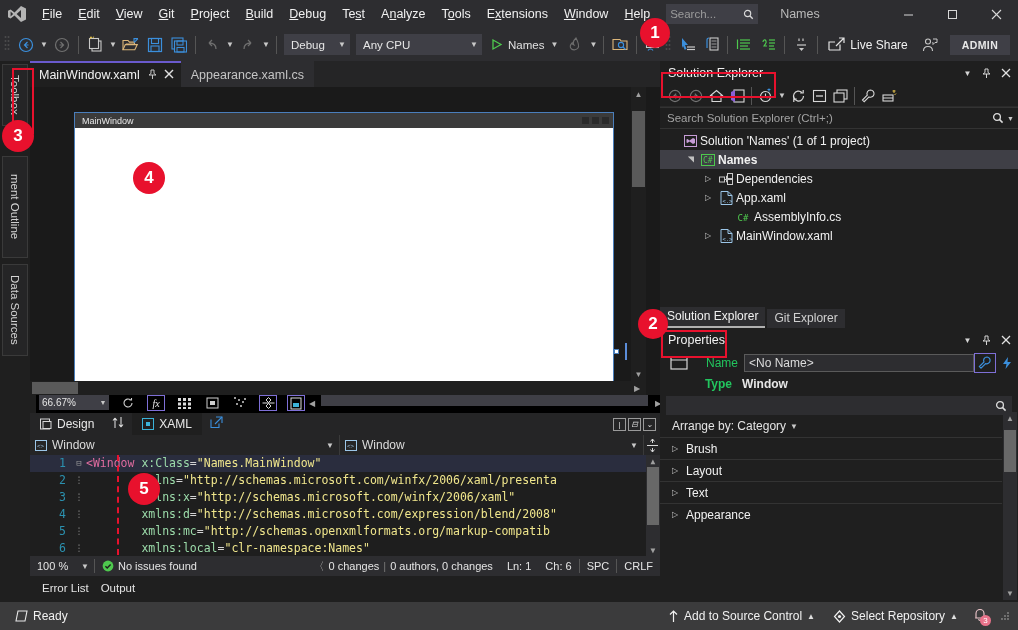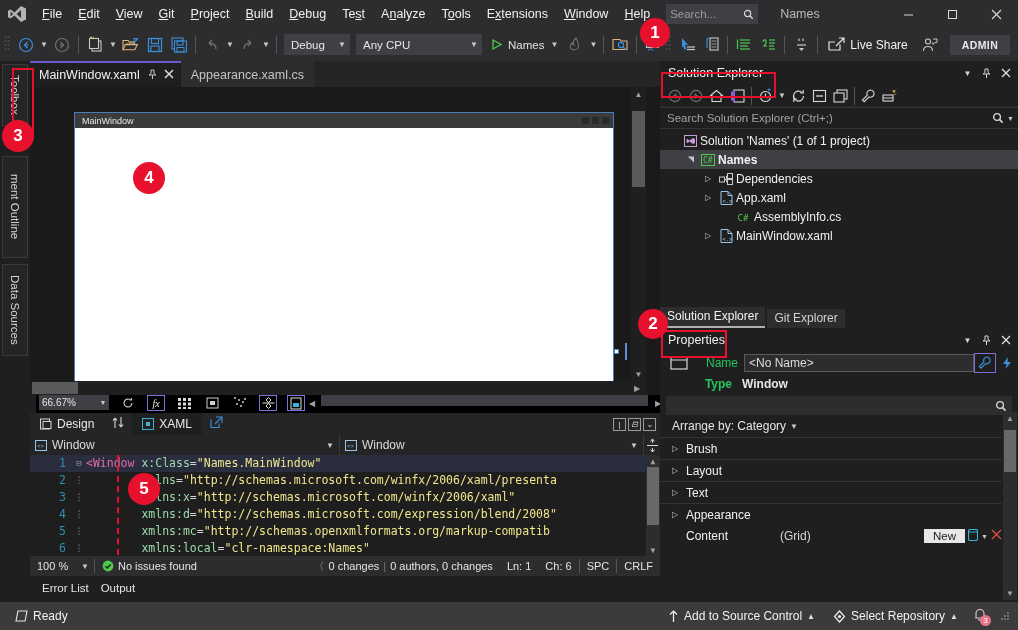--- a/index.html
+++ b/index.html
@@ -965,36 +965,20 @@
             <span>Layout</span>
           </div>
           <div class="pr-cat">
             <span class="cw">▷</span>
             <span>Text</span>
           </div>
           <div class="pr-cat">
             <span class="cw">▷</span>
             <span>Appearance</span>
           </div>
-          <div class="pr-row">
-            <span>Content</span>
-            <span class="pv">(Grid)</span>
-            <span class="pbtns">
-              <span class="new-btn">New</span>
-              <span><svg width="10" height="12" viewBox="0 0 10 12">
-                  <rect x="0.5" y="0.5" width="9" height="11" rx="1.5" fill="none" stroke="#3bb3d9" stroke-width="1.1"></rect>
-                  <line x1="0.5" y1="3" x2="9.5" y2="3" stroke="#3bb3d9" stroke-width="1"></line>
-                </svg></span>
-              <span style="font-size:7px;color:#c8c8c8">▼</span>
-              <span><svg width="11" height="11" viewBox="0 0 11 11">
-                  <line x1="1" y1="1" x2="10" y2="10" stroke="#d9534f" stroke-width="1.3"></line>
-                  <line x1="10" y1="1" x2="1" y2="10" stroke="#d9534f" stroke-width="1.3"></line>
-                </svg></span>
-            </span>
-          </div>
         </div>
 
       <div class="pr-scroll">
         <div class="arr" style="height:13px">▲</div>
         <div class="thumb"></div>
         <div class="arr" style="position:absolute;bottom:0;width:14px;height:13px">▼</div>
       </div>
     </div>
   </div>
 

